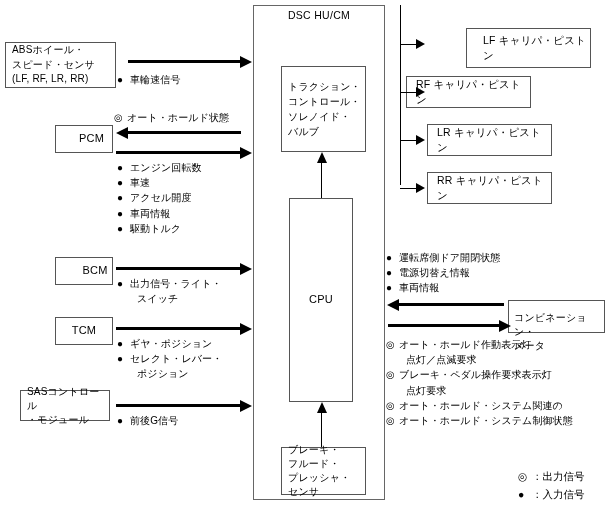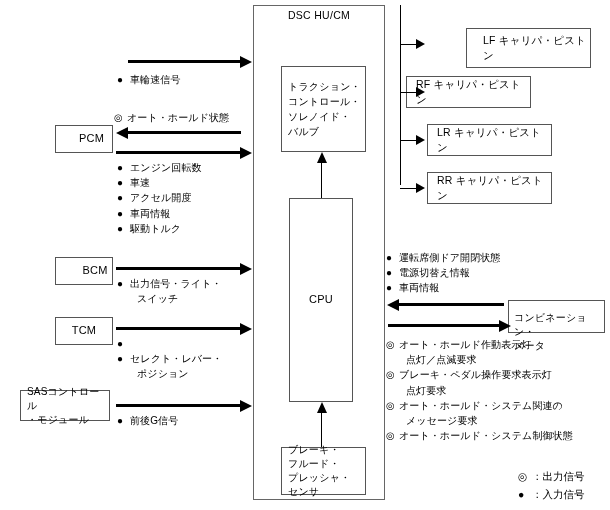--- a/index.html
+++ b/index.html
@@ -148,20 +148,25 @@
     <span style="white-space:pre-line;font-size:10px;line-height:1.38;">ブレーキ・
 フルード・
 プレッシャ・
 センサ</span>
   </div>
 
   <div class="varrow" style="left:321px;top:412px;height:35px;">
     <span class="vhead"></span>
   </div>
 
+  <div class="box left-align" style="left:5px;top:42px;width:111px;height:46px;">
+    <span style="white-space:pre-line;font-size:10px;line-height:1.45;">ABSホイール・
+スピード・センサ
+(LF, RF, LR, RR)</span>
+  </div>
   <div class="arrow to-right" style="left:128px;top:60px;width:113px;">
     <span class="head"></span>
   </div>
   <div class="siglist" style="left:117px;top:72px;">
     <div class="sigrow">
       <span class="bullet">●</span>
       <span class="sigtext">車輪速信号</span>
     </div>
   </div>
 
@@ -223,20 +228,21 @@
 
   <div class="box" style="left:55px;top:317px;width:58px;height:28px;">
     <span style="font-size:11px;">TCM</span>
   </div>
   <div class="arrow to-right" style="left:116px;top:327px;width:125px;">
     <span class="head"></span>
   </div>
   <div class="siglist" style="left:117px;top:336px;">
     <div class="sigrow">
       <span class="bullet">●</span>
+      <span class="sigtext">ギヤ・ポジション</span>
     </div>
     <div class="sigrow">
       <span class="bullet">●</span>
       <span class="sigtext">
         <span>セレクト・レバー・</span>
         <span class="cont">ポジション</span>
       </span>
     </div>
   </div>
 
@@ -320,21 +326,20 @@
       <span class="bullet">◎</span>
       <span class="sigtext">
         <span>ブレーキ・ペダル操作要求表示灯</span>
         <span class="cont">点灯要求</span>
       </span>
     </div>
     <div class="sigrow">
       <span class="bullet">◎</span>
       <span class="sigtext">
         <span>オート・ホールド・システム関連の</span>
-        <span class="cont">メッセージ要求</span>
       </span>
     </div>
     <div class="sigrow">
       <span class="bullet">◎</span>
       <span class="sigtext">オート・ホールド・システム制御状態</span>
     </div>
   </div>
 
   <div class="legend" style="left:518px;top:468px;">
     <div class="lrow">

